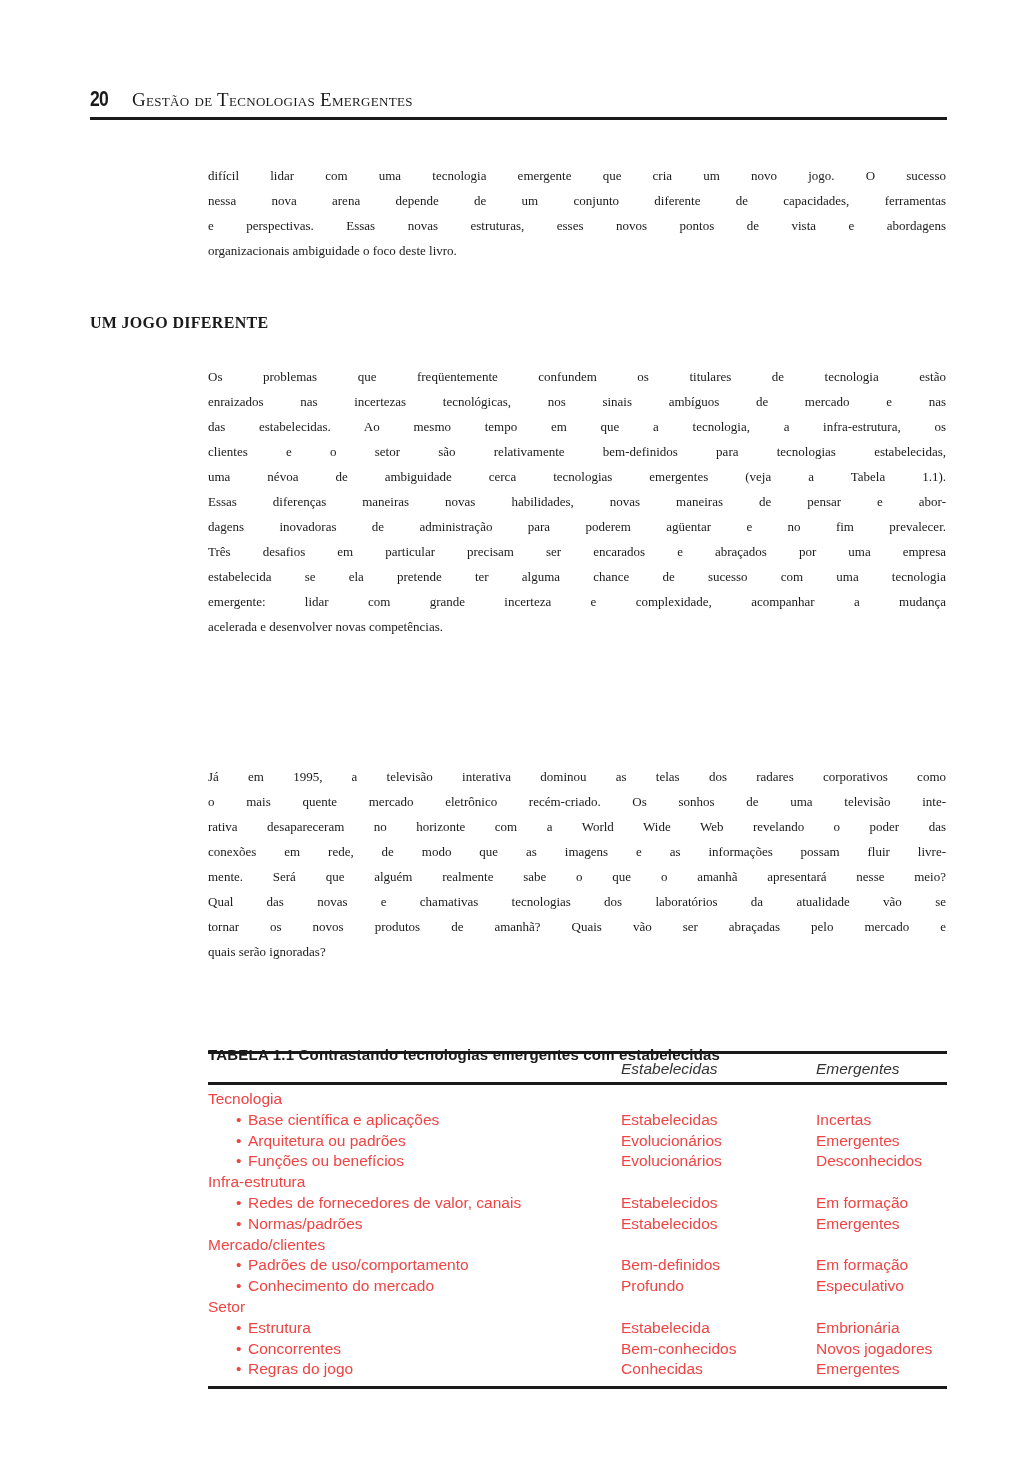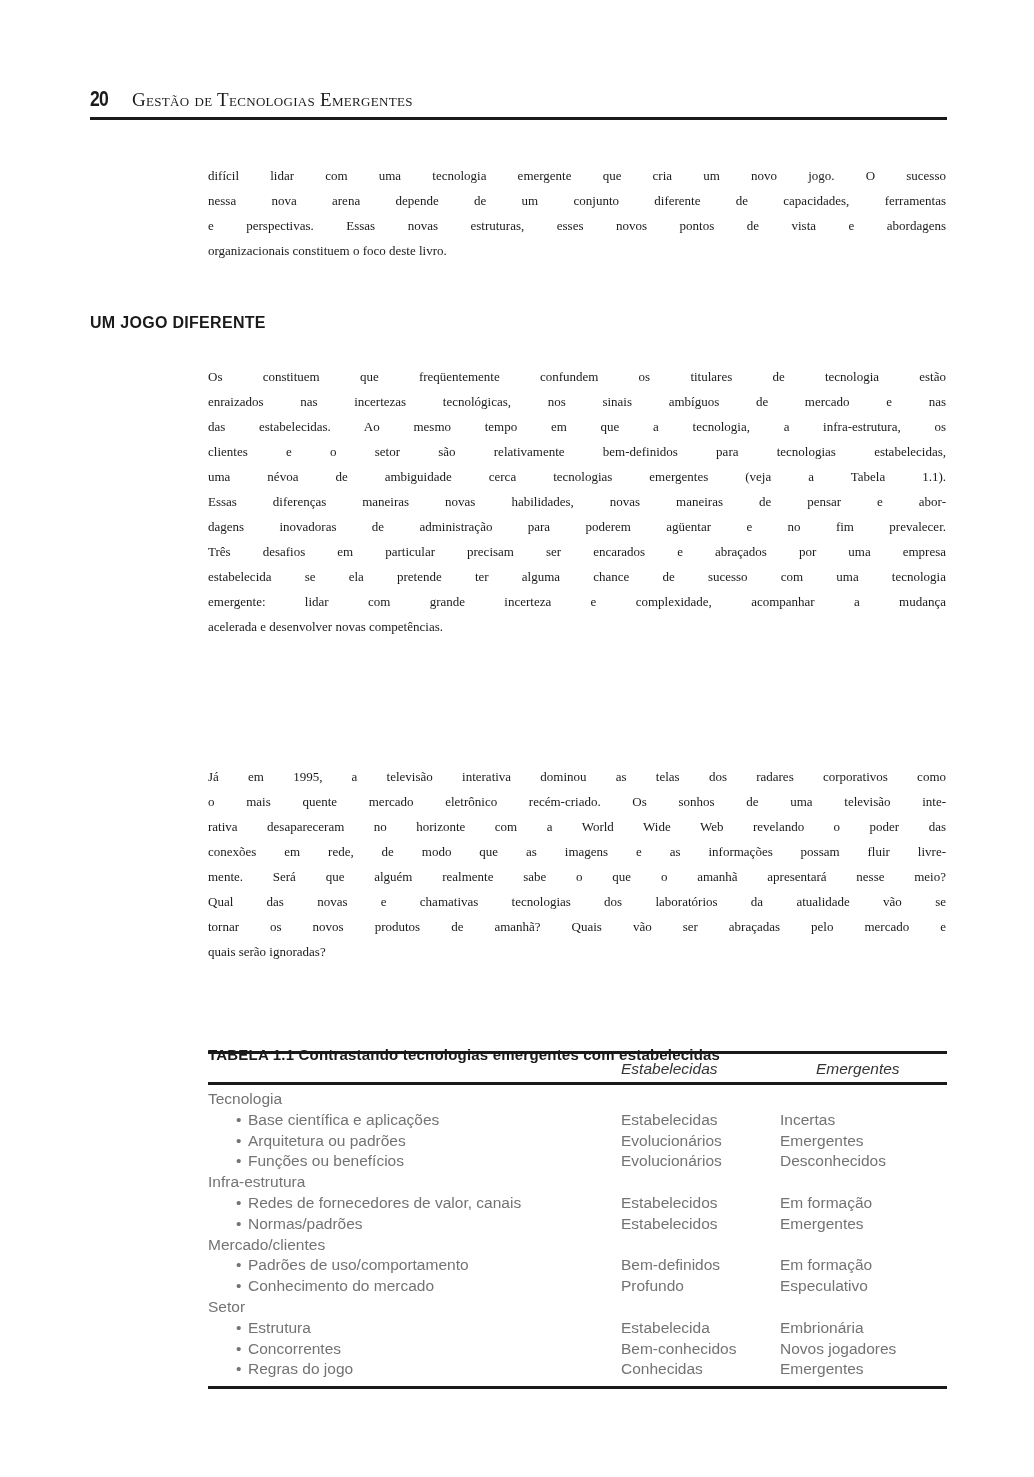--- a/index.html
+++ b/index.html
@@ -8,62 +8,62 @@
 
     .running-head { position: absolute; left: 90px; top: 84px; width: 857px; height: 34px; }
     .page-num { position: absolute; left: 0; top: 2px; font-family: "Liberation Sans", sans-serif; font-weight: bold; font-size: 22px; letter-spacing: -1px; transform: scaleX(0.8); transform-origin: left center; }
     .running-title { position: absolute; left: 42px; top: 5px; font-family: "Liberation Serif", serif; font-size: 19px; font-variant: small-caps; letter-spacing: 0.3px; }
     .head-rule { position: absolute; left: 90px; top: 117px; width: 857px; height: 3px; background: #1a1a1a; }
 
     .para { position: absolute; left: 208px; width: 738px; font-family: "Liberation Serif", serif; font-size: 13px; line-height: 25px; text-align: justify; hyphens: manual; }
     .para .ln { display: block; text-align: justify; text-align-last: justify; white-space: nowrap; height: 25px; }
     .para .ln.last { text-align-last: left; }
 
-    .h-caps { position: absolute; left: 90px; top: 314px; font-family: Liberation Sans, sans-serif; font-weight: bold; font-size: 16px; letter-spacing: 0.3px; }
+    .h-caps { position: absolute; left: 90px; top: 314px; font-family: Liberation Serif, serif; font-weight: bold; font-size: 16px; letter-spacing: 0.3px; }
     .h-sub { position: absolute; left: 90px; top: 713px; font-family: "DejaVu Serif", serif; font-weight: bold; font-size: 19px; letter-spacing: 0.2px; }
 
     .tbl { position: absolute; left: 208px; top: 1026px; width: 739px; font-family: "Liberation Sans", sans-serif; font-size: 15.5px; }
     .tbl-caption { position: absolute; left: 0; top: 0; font-weight: bold; font-size: 15px; letter-spacing: 0.2px; margin-top: 20px; }
     .rule { position: absolute; left: 0; width: 739px; height: 3px; background: #1a1a1a; }
     .rule.r1 { top: 25px; }
     .rule.r2 { top: 56px; }
     .rule.r3 { top: 360px; }
     .col-head { position: absolute; top: 34px; font-style: italic; color: #333; }
     .col-head.c1 { left: 413px; }
     .col-head.c2 { left: 608px; }
     .rows { position: absolute; left: 0; top: 63px; width: 739px; }
-    .row { position: relative; height: 20.8px; line-height: 20.8px; color: #737373; }
+    .row { position: relative; height: 20.8px; line-height: 20.8px; color: #ef4444; }
     .row .label { position: absolute; left: 0; white-space: nowrap; }
     .row.item .label { left: 28px; }
     .row .v1 { position: absolute; left: 413px; white-space: nowrap; }
-    .row .v2 { position: absolute; left: 572px; white-space: nowrap; text-align: right; }
+    .row .v2 { position: absolute; left: 608px; white-space: nowrap; text-align: right; }
     .bullet { display: inline-block; width: 12px; }
   </style>
 </head>
 <body>
 
 <div class="page">
 
   <div class="running-head">
     <span class="page-num">20</span>
     <span class="running-title">Gestão de Tecnologias Emergentes</span>
   </div>
   <div class="head-rule"></div>
 
   <div class="para" style="top:163px;">
       <span class="ln">difícil lidar com uma tecnologia emergente que cria um novo jogo. O sucesso</span>
       <span class="ln">nessa nova arena depende de um conjunto diferente de capacidades, ferramentas</span>
       <span class="ln">e perspectivas. Essas novas estruturas, esses novos pontos de vista e abordagens</span>
-      <span class="ln last">organizacionais constituem o foco deste livro.</span>
+      <span class="ln last">organizacionais ambiguidade o foco deste livro.</span>
     </div>
 
   <div class="h-caps">UM JOGO DIFERENTE</div>
 
   <div class="para" style="top:364px;">
-      <span class="ln">Os constituem que freqüentemente confundem os titulares de tecnologia estão</span>
+      <span class="ln">Os problemas que freqüentemente confundem os titulares de tecnologia estão</span>
       <span class="ln">enraizados nas incertezas tecnológicas, nos sinais ambíguos de mercado e nas</span>
       <span class="ln">das estabelecidas. Ao mesmo tempo em que a tecnologia, a infra-estrutura, os</span>
       <span class="ln">clientes e o setor são relativamente bem-definidos para tecnologias estabelecidas,</span>
       <span class="ln">uma névoa de ambiguidade cerca tecnologias emergentes (veja a Tabela 1.1).</span>
       <span class="ln">Essas diferenças maneiras novas habilidades, novas maneiras de pensar e abor-</span>
       <span class="ln">dagens inovadoras de administração para poderem agüentar e no fim prevalecer.</span>
       <span class="ln">Três desafios em particular precisam ser encarados e abraçados por uma empresa</span>
       <span class="ln">estabelecida se ela pretende ter alguma chance de sucesso com uma tecnologia</span>
       <span class="ln">emergente: lidar com grande incerteza e complexidade, acompanhar a mudança</span>
       <span class="ln last">acelerada e desenvolver novas competências.</span>

